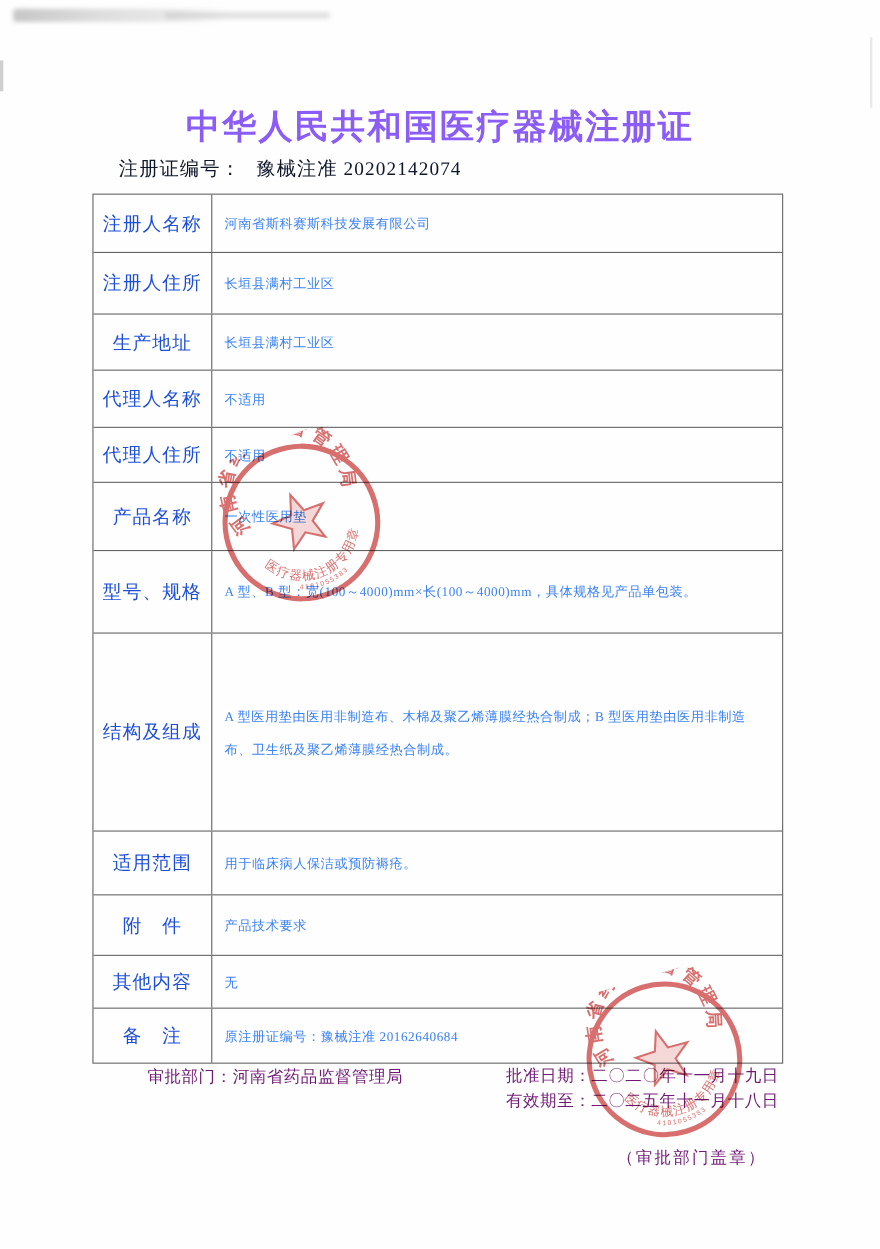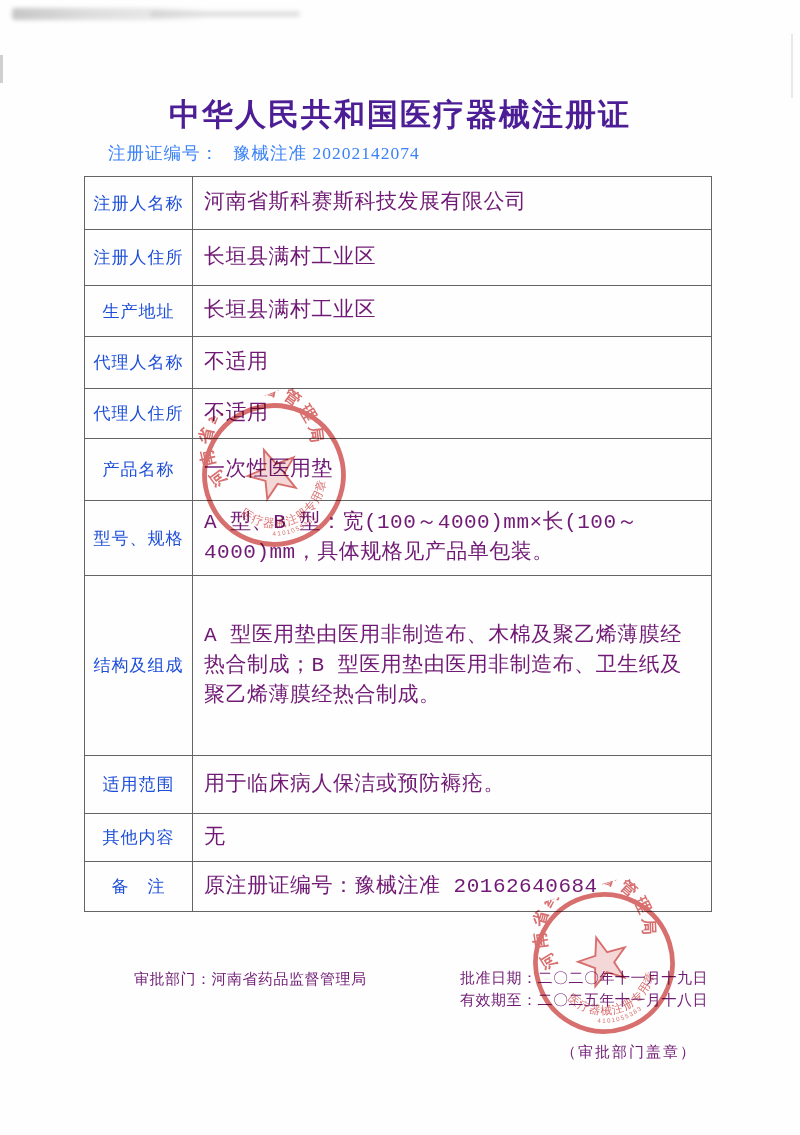--- a/index.html
+++ b/index.html
@@ -10,32 +10,32 @@
   
   .smudge-top{position:absolute;left:12px;top:8px;width:195px;height:12px;
     background:linear-gradient(90deg,#9a9a9a,#c4c4c4 40%,#d8d8d8 75%,transparent);
     filter:blur(2px);opacity:.55;border-radius:3px;}
   .smudge-top2{position:absolute;left:150px;top:11px;width:150px;height:6px;
     background:#bdbdbd;filter:blur(2px);opacity:.45;border-radius:3px;}
   .edge-mark-left{position:absolute;left:0;top:55px;width:3px;height:28px;background:#9f9f9f;opacity:.5;}
   .edge-line-right{position:absolute;left:791px;top:34px;width:2px;height:64px;background:#c9c9c9;opacity:.4;}
 
   .title{position:absolute;left:0;top:94px;width:100%;text-align:center;
-    font-size:31px;font-weight:bold;letter-spacing:2px;color:#4c1d95;margin:0;}
-  .cert-line{position:absolute;left:108px;top:141px;font-size:17.5px;letter-spacing:1px;color:#3b82f6;}
+    font-size:31px;font-weight:bold;letter-spacing:2px;color:#8b5cf6;margin:0;}
+  .cert-line{position:absolute;left:108px;top:141px;font-size:17.5px;letter-spacing:1px;color:#0f172a;}
   .cert-line .gap{display:inline-block;width:14px;}
 
   .reg-table{position:absolute;left:84px;top:176px;width:628px;border:1px solid #646464;box-sizing:border-box;}
   .row{display:flex;box-sizing:border-box;border-bottom:1px solid #646464;}
   .row:last-child{border-bottom:none;}
   .lbl{width:108px;flex:0 0 108px;display:flex;align-items:center;justify-content:center;
     text-align:center;border-right:1px solid #646464;box-sizing:border-box;
     font-size:17px;letter-spacing:1px;color:#1d4ed8;}
   .val{flex:1;display:flex;align-items:center;box-sizing:border-box;
-    padding:4px 14px 4px 11px;font-size:21px;line-height:30px;letter-spacing:.5px;color:#701a75;font-family:Liberation Mono, monospace;}
+    padding:4px 14px 4px 11px;font-size:12px;line-height:30px;letter-spacing:.5px;color:#3b82f6;}
 
   .footer-line{position:absolute;font-size:15px;letter-spacing:.5px;color:#701a75;}
   .f-dept{left:134px;top:970px;}
   .f-date1{left:460px;top:969px;}
   .f-date2{left:460px;top:991px;}
   .f-sealnote{left:561px;top:1011px;letter-spacing:2px;margin-top:32px;}
 
   .seal{position:absolute;mix-blend-mode:multiply;opacity:.83;}
   .seal-1{left:197px;top:398px;width:154px;height:154px;transform:rotate(-22deg);}
   .seal-2{left:528px;top:887px;width:152px;height:152px;transform:rotate(-17deg);}
@@ -86,20 +86,24 @@
       <div class="lbl">型号、规格</div>
       <div class="val">A 型、B 型：宽(100～4000)mm×长(100～4000)mm，具体规格见产品单包装。</div>
     </div>
     <div class="row" style="height:180px">
       <div class="lbl">结构及组成</div>
       <div class="val">A 型医用垫由医用非制造布、木棉及聚乙烯薄膜经热合制成；B 型医用垫由医用非制造布、卫生纸及聚乙烯薄膜经热合制成。</div>
     </div>
     <div class="row" style="height:58px">
       <div class="lbl">适用范围</div>
       <div class="val">用于临床病人保洁或预防褥疮。</div>
+    </div>
+    <div class="row" style="height:55px">
+      <div class="lbl">附　件</div>
+      <div class="val">产品技术要求</div>
     </div>
     <div class="row" style="height:48px">
       <div class="lbl">其他内容</div>
       <div class="val">无</div>
     </div>
     <div class="row" style="height:49px">
       <div class="lbl">备　注</div>
       <div class="val">原注册证编号：豫械注准 20162640684</div>
     </div>
   </div>

